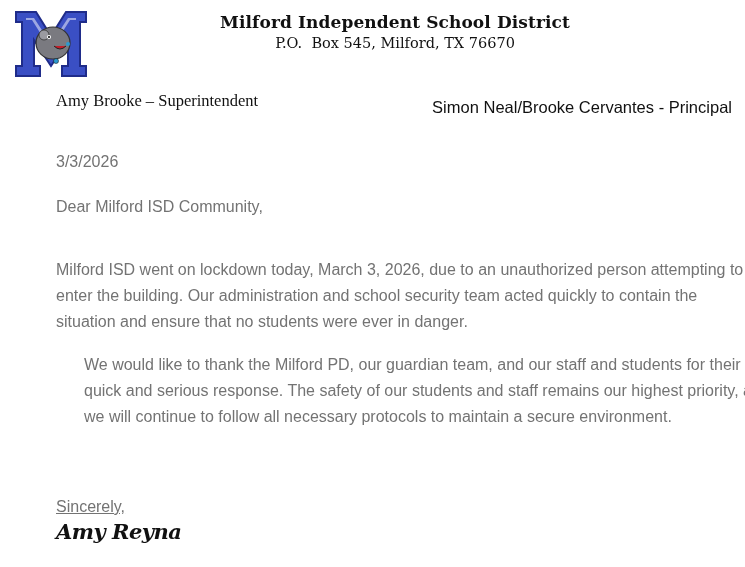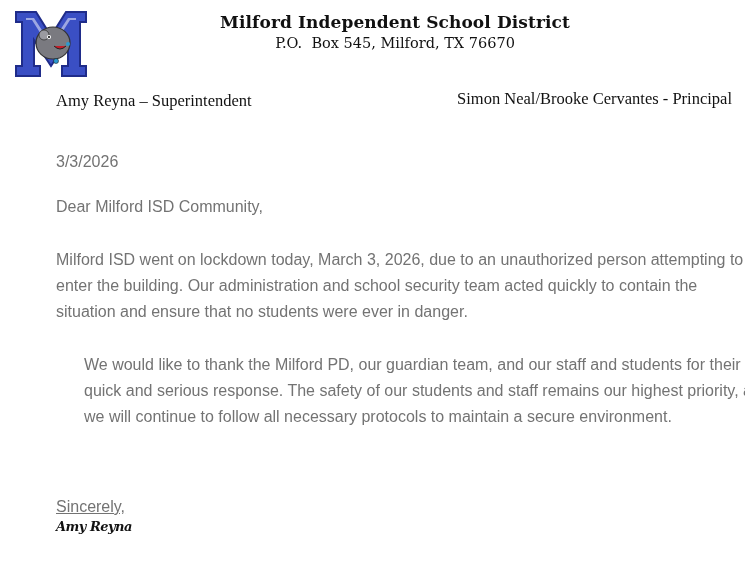--- a/index.html
+++ b/index.html
@@ -3,28 +3,28 @@
 <meta charset="utf-8">
 <style>
   html, body { margin: 0; padding: 0; background: #ffffff; }
   body { width: 745px; height: 567px; position: relative; overflow: hidden; color: #111; }
   .logo { position: absolute; left: 14px; top: 10px; width: 74px; height: 68px; }
   .hdr-title { position: absolute; left: 0; width: 790px; top: 12px; text-align: center;
     font-family: "DejaVu Serif", serif; font-weight: bold; font-size: 17px; letter-spacing: 0.1px; }
   .hdr-addr { position: absolute; left: 0; width: 790px; top: 35px; text-align: center;
     font-family: "DejaVu Serif", serif; font-size: 14.5px; white-space: pre; }
   .staff-left { position: absolute; left: 56px; top: 91px; font-family: "Liberation Serif", serif; font-size: 16.5px; }
-  .staff-right { position: absolute; right: 13px; top: 89px; font-family: Liberation Serif, serif; font-size: 16.5px; }
+  .staff-right { position: absolute; right: 13px; top: 98px; font-family: Liberation Sans, sans-serif; font-size: 16.5px; }
   .body-text { position: absolute; left: 56px; font-family: "Liberation Sans", sans-serif; font-size: 16px; line-height: 26px; color: #737373; }
   .date { top: 149px; }
   .greeting { top: 194px; }
-  .p1 { top: 247px; width: 690px; }
+  .p1 { top: 257px; width: 690px; }
   .p2 { top: 352px; width: 690px; margin-left: 28px; }
   .closing { top: 496px; line-height: 22px; text-decoration: underline; }
-  .sig { position: absolute; left: 56px; top: 519px; font-family: "DejaVu Serif", serif; font-style: italic; font-weight: bold; font-size: 13px; letter-spacing: -0.5px; }
+  .sig { position: absolute; left: 56px; top: 519px; font-family: "DejaVu Serif", serif; font-style: italic; font-weight: bold; font-size: 21px; letter-spacing: -0.5px; }
   .title-line { top: 570px; line-height: 22px; }
 </style>
 </head>
 <body>
 
 <div class="logo">
   <svg width="74" height="68" viewBox="0 0 74 68">
     <polygon points="2,2 22,2 37,26 52,2 72,2 72,12 66,12 66,56 72,56 72,66 48,66 48,56 54,56 54,30 37,56 20,30 20,56 26,56 26,66 2,66 2,56 8,56 8,12 2,12" fill="#3a4fc4" stroke="#1f2c8a" stroke-width="2"></polygon>
     <polygon points="12,8 20,8 37,34 54,8 62,8 62,10 56,10 37,40 18,10 12,10" fill="#ffffff" opacity="0.5"></polygon>
     <ellipse cx="39" cy="33" rx="17" ry="16" fill="#7a7a80" stroke="#333" stroke-width="1.2"></ellipse>
@@ -33,21 +33,21 @@
     <circle cx="35" cy="27" r="1" fill="#000"></circle>
     <path d="M40,36 Q46,42 52,36" fill="#c41e2a" stroke="#222" stroke-width="1"></path>
     <circle cx="54" cy="34" r="2" fill="#2a9ad0"></circle>
     <circle cx="42" cy="51" r="2.5" fill="#2a9ad0" stroke="#222" stroke-width="0.6"></circle>
   </svg>
 </div>
 
 <div class="hdr-title">Milford Independent School District</div>
 <div class="hdr-addr">P.O.  Box 545, Milford, TX 76670</div>
 
-<div class="staff-left">Amy Reyna – Superintendent</div>
+<div class="staff-left">Amy Brooke – Superintendent</div>
 <div class="staff-right">Simon Neal/Brooke Cervantes - Principal</div>
 
 <div class="body-text date">3/3/2026</div>
 <div class="body-text greeting">Dear Milford ISD Community,</div>
 <div class="body-text p1">Milford ISD went on lockdown today, March 3, 2026, due to an unauthorized person attempting to enter the building. Our administration and school security team acted quickly to contain the situation and ensure that no students were ever in danger.</div>
 <div class="body-text p2">We would like to thank the Milford PD, our guardian team, and our staff and students for their quick and serious response. The safety of our students and staff remains our highest priority, and we will continue to follow all necessary protocols to maintain a secure environment.</div>
 
 <div class="body-text closing">Sincerely,</div>
 <div class="sig">Amy Reyna</div>
 <div class="body-text title-line">Milford ISD Superintendent</div>

